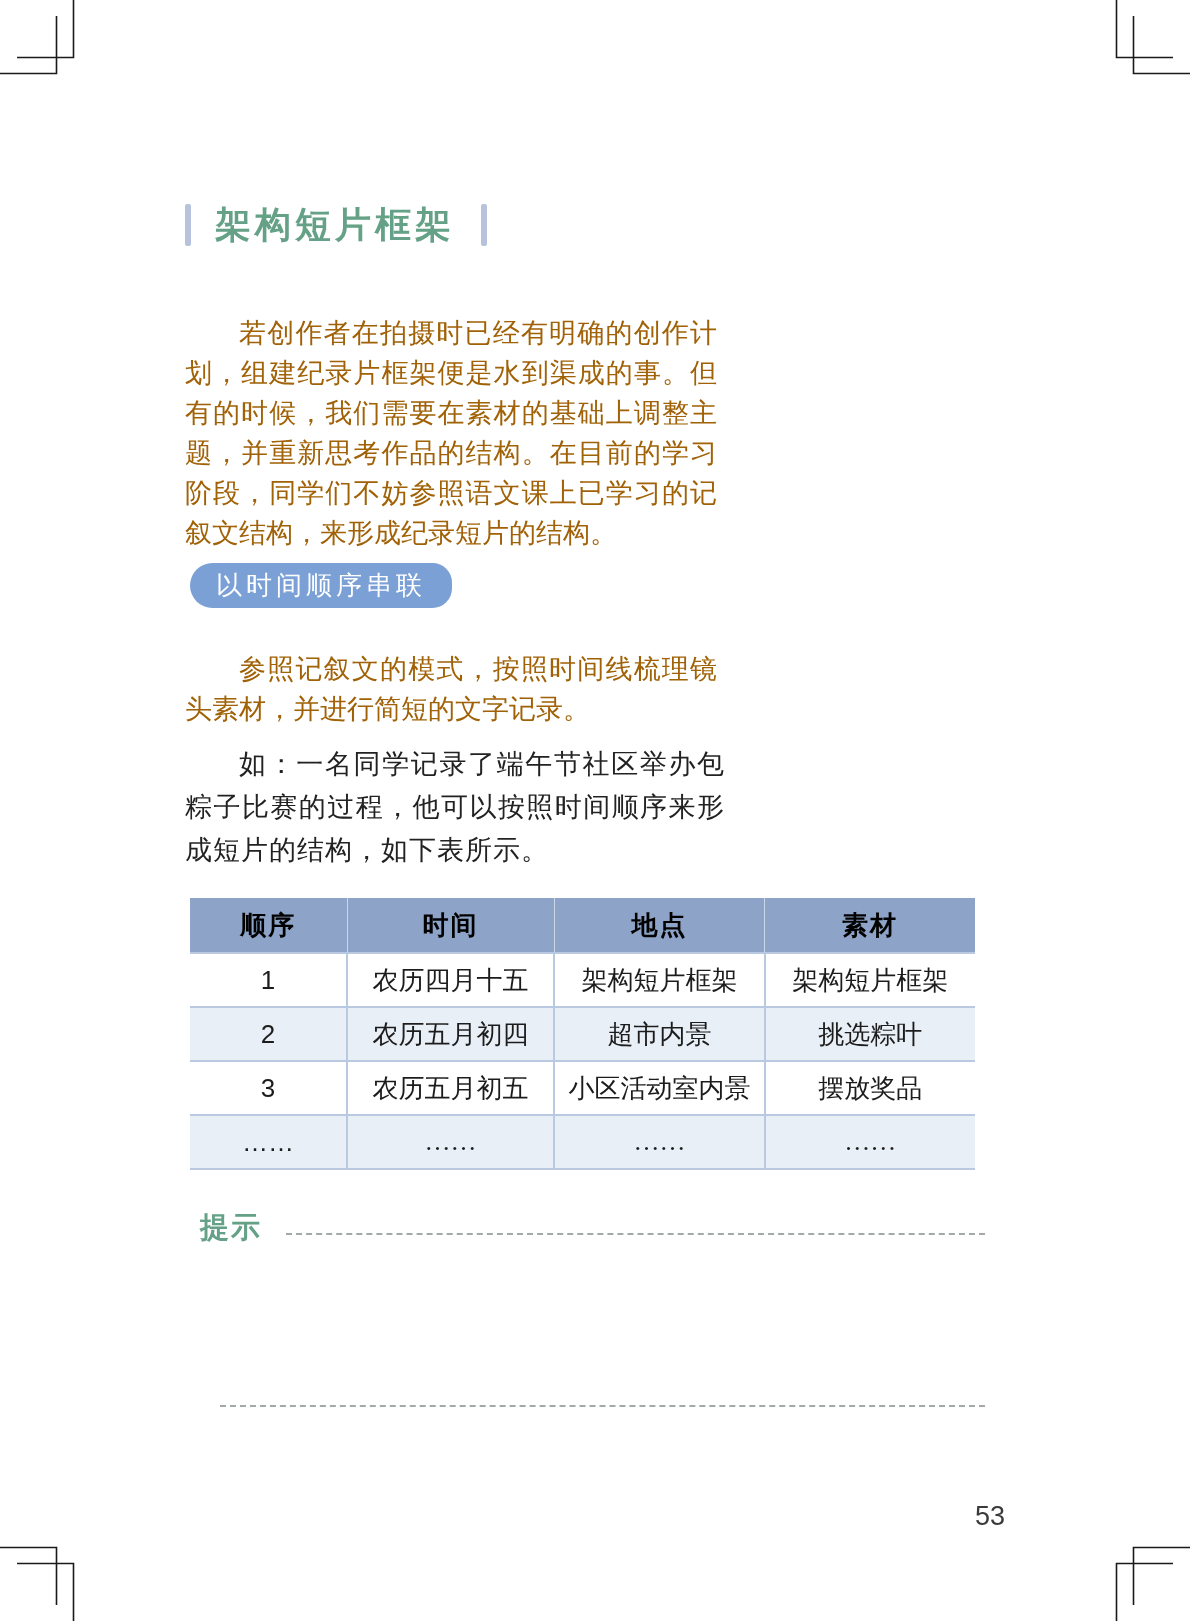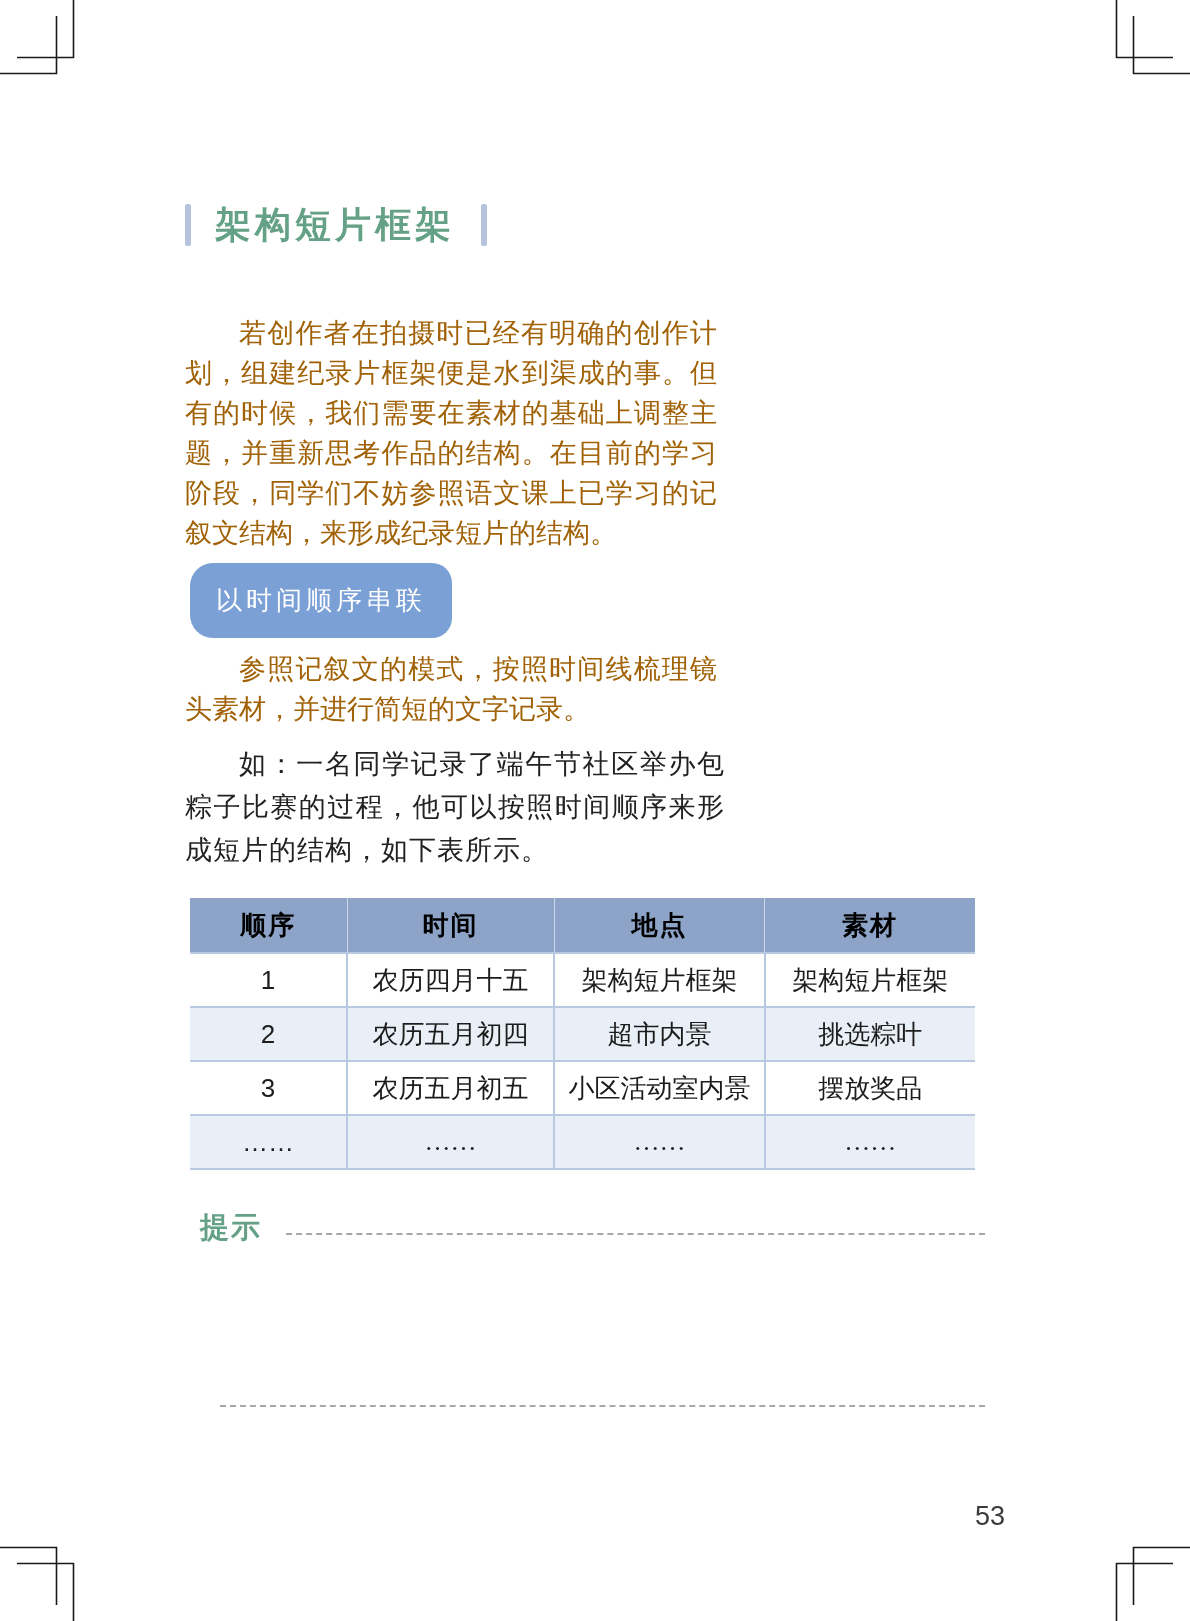--- a/index.html
+++ b/index.html
@@ -49,21 +49,21 @@
   .para.kai {
     top: 716px; width: 540px;
     line-height: 43px; color: #222222;
     letter-spacing: 1px;
   }
 
   
   .badge {
     position: absolute; left: 190px; top: 563px;
     height: 45px; line-height: 45px;
-    padding: 15px 26px;
+    padding: 0 26px;
     background: #7ba0d6;
     border-radius: 23px 20px 20px 23px;
     font-family: "Liberation Sans", sans-serif;
     font-size: 26px; color: #ffffff;
     letter-spacing: 4px;
   }
 
   
   .table-caption {
     position: absolute; left: 190px; top: 845px; width: 785px;

